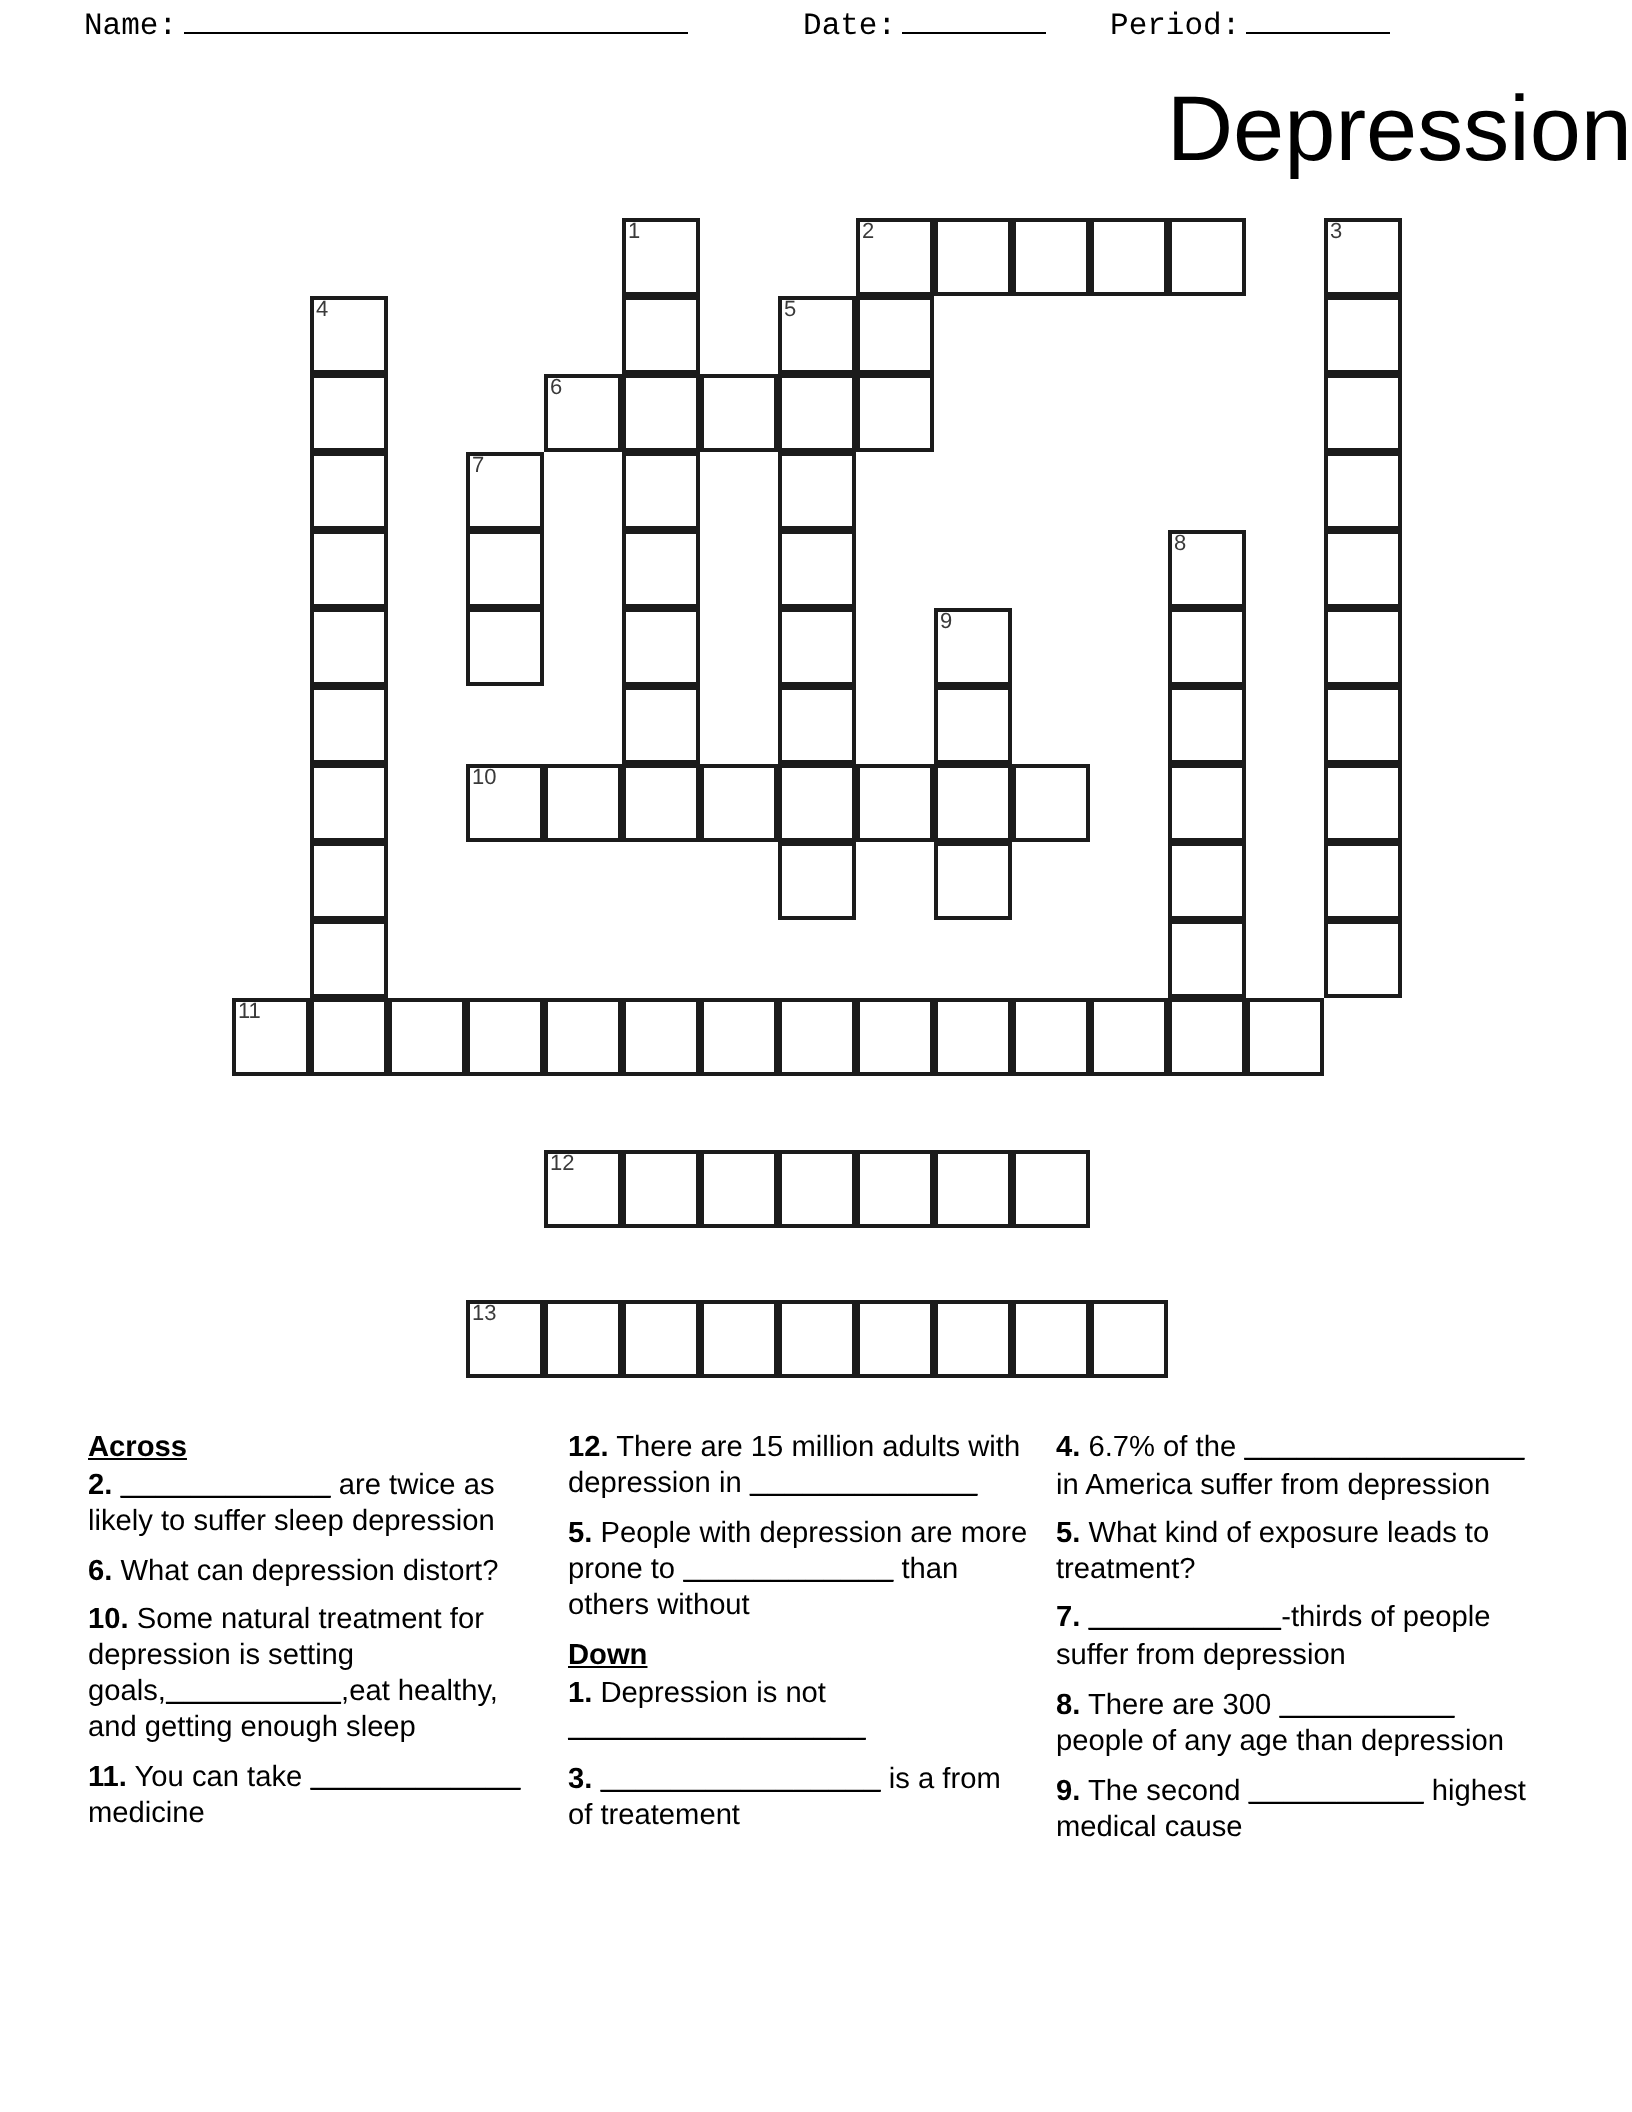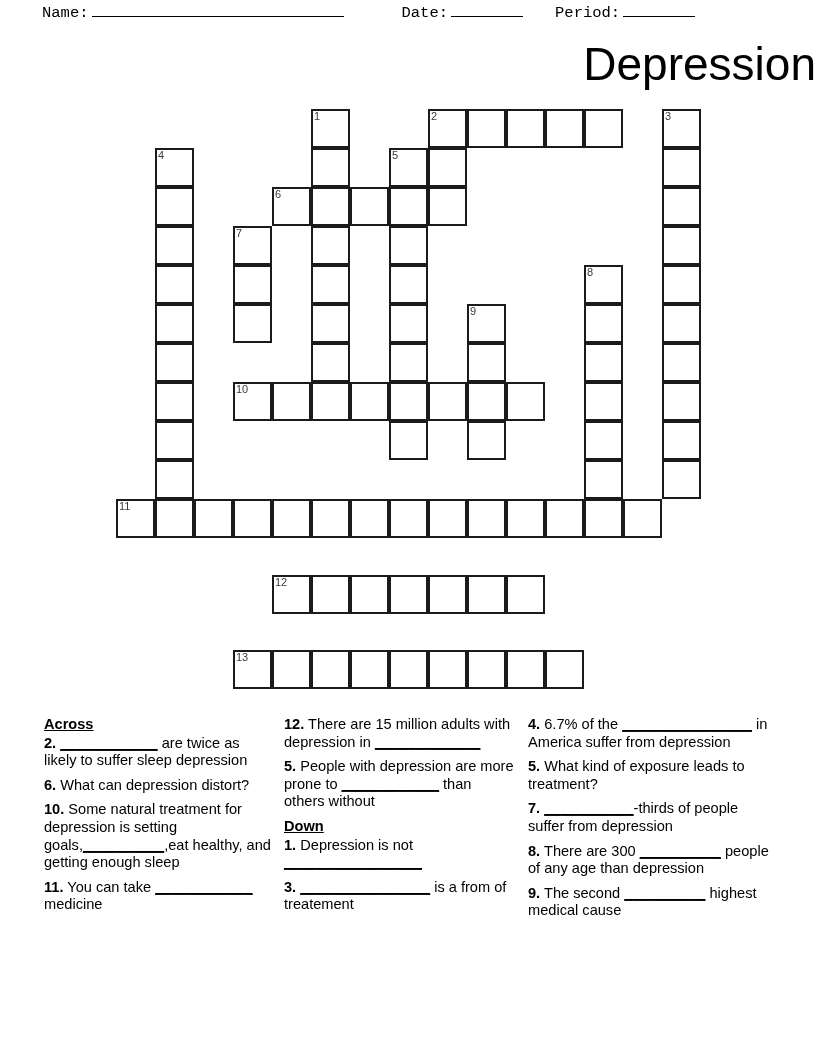--- a/index.html
+++ b/index.html
@@ -81,21 +81,21 @@
     font-weight: bold;
     text-decoration: underline;
     margin: 0 0 1px 0;
     font-size: 14.6px;
   }
   .clue {
     margin: 0 0 7px 0;
     text-align: left;
   }
   .clue b { font-weight: bold; }
-  .blank { text-decoration: underline; letter-spacing: 0px; }
+  .blank { text-decoration: underline; letter-spacing: 0px; font-family: Liberation Mono, monospace; }
 </style>
 </head>
 <body>
 
 <div class="header-row">
   <div class="hdr-field" style="margin-left:42px;">
     <span class="hdr-label">Name:</span>
     <span class="rule rule-name"></span>
   </div>
   <div class="hdr-field" style="margin-left:58px;">

